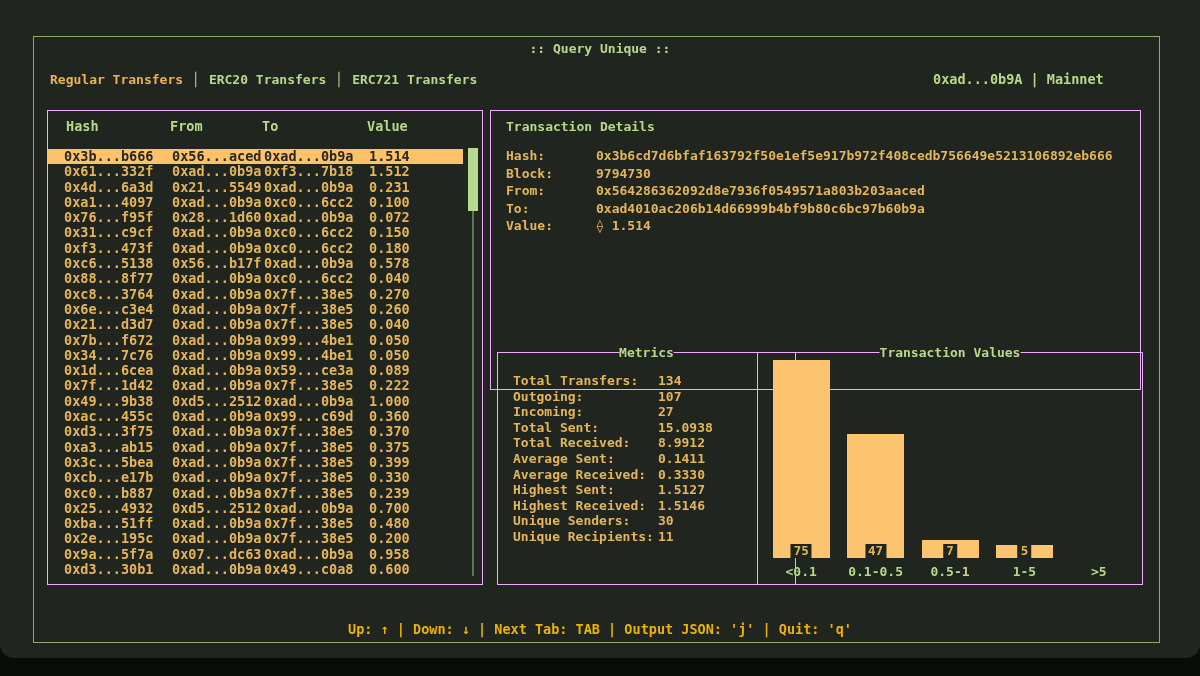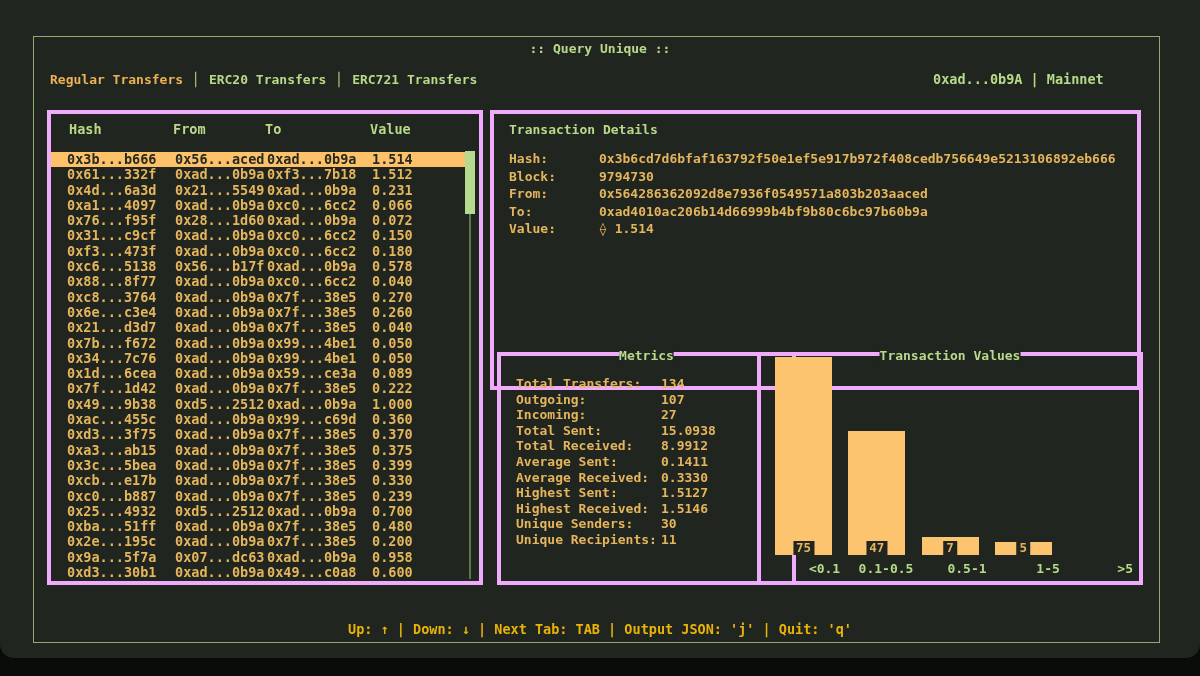--- a/index.html
+++ b/index.html
@@ -13,21 +13,21 @@
 
   .app-title { position:absolute; left:0; top:42px; width:100%; text-align:center;
                color:#b7da8a; font-size:13px; line-height:14px; }
 
   .tabbar { position:absolute; left:50px; top:71px; height:17px; font-size:13px; line-height:17px; }
   .tab { color:#b7da8a; }
   .tab.active { color:#ecb254; }
   .tab-sep { color:#b7da8a; margin:0 9px; }
   .account { position:absolute; left:933px; top:71px; color:#b7da8a; font-size:13.5px; line-height:17px; }
 
-  .panel { position:absolute; border:4px solid #f0abfc; box-sizing:border-box; }
+  .panel { position:absolute; border:1px solid #f0abfc; box-sizing:border-box; }
   .panel-table  { left:47px;  top:110px; width:436px; height:475px; }
   .panel-detail { left:490px; top:110px; width:651px; height:280px; }
   .panel-metric { left:474px; top:352px; width:299px; height:233px;margin-left:23px; }
   .panel-chart  { left:757px; top:352px; width:386px; height:233px; }
 
   .thead { display:grid; grid-template-columns:108px 92px 105px 60px;
            margin:8px 0 0 14px; color:#b7da8a; font-size:13.5px; height:15px; line-height:15px; }
   .tbody { margin-top:15px; }
   .trow  { display:grid; grid-template-columns:108px 92px 105px 60px;
            box-sizing:border-box; width:415px; padding-left:16px;
@@ -49,21 +49,21 @@
   .mlabel { width:145px; }
 
   .chart { position:absolute; left:6px; right:6px; top:10px; bottom:26px;
            display:flex; align-items:flex-end; }
   .bar-slot { flex:1; display:flex; justify-content:center; align-items:flex-end; height:100%; }
   .bar { width:57px; background:#fcc46e; position:relative; }
   .bar-value { position:absolute; bottom:0; left:50%; transform:translateX(-50%);
                background:#21251f; color:#e4b55c; font-size:12.5px; line-height:14px;
                height:14px; padding:0 3px; }
   .xlabels { position:absolute; left:6px; right:6px; bottom:5px; display:flex; }
-  .xlabel { flex:1; text-align:right; color:#b7da8a; font-size:13px; line-height:15px; }
+  .xlabel { flex:1; text-align:center; color:#b7da8a; font-size:13px; line-height:15px; }
 
   .statusbar { position:absolute; left:0; top:622px; width:100%; text-align:center;
                color:#eab308; font-size:13.5px; line-height:15px; }
 </style>
 </head>
 <body>
 
 <div class="stage">
   <div class="terminal">
     <div class="frame"></div>
@@ -96,21 +96,21 @@
           <div class="trow">
             <span>0x4d...6a3d</span>
             <span>0x21...5549</span>
             <span>0xad...0b9a</span>
             <span>0.231</span>
           </div>
           <div class="trow">
             <span>0xa1...4097</span>
             <span>0xad...0b9a</span>
             <span>0xc0...6cc2</span>
-            <span>0.066</span>
+            <span>0.100</span>
           </div>
           <div class="trow">
             <span>0x76...f95f</span>
             <span>0x28...1d60</span>
             <span>0xad...0b9a</span>
             <span>0.072</span>
           </div>
           <div class="trow">
             <span>0x31...c9cf</span>
             <span>0xad...0b9a</span>

